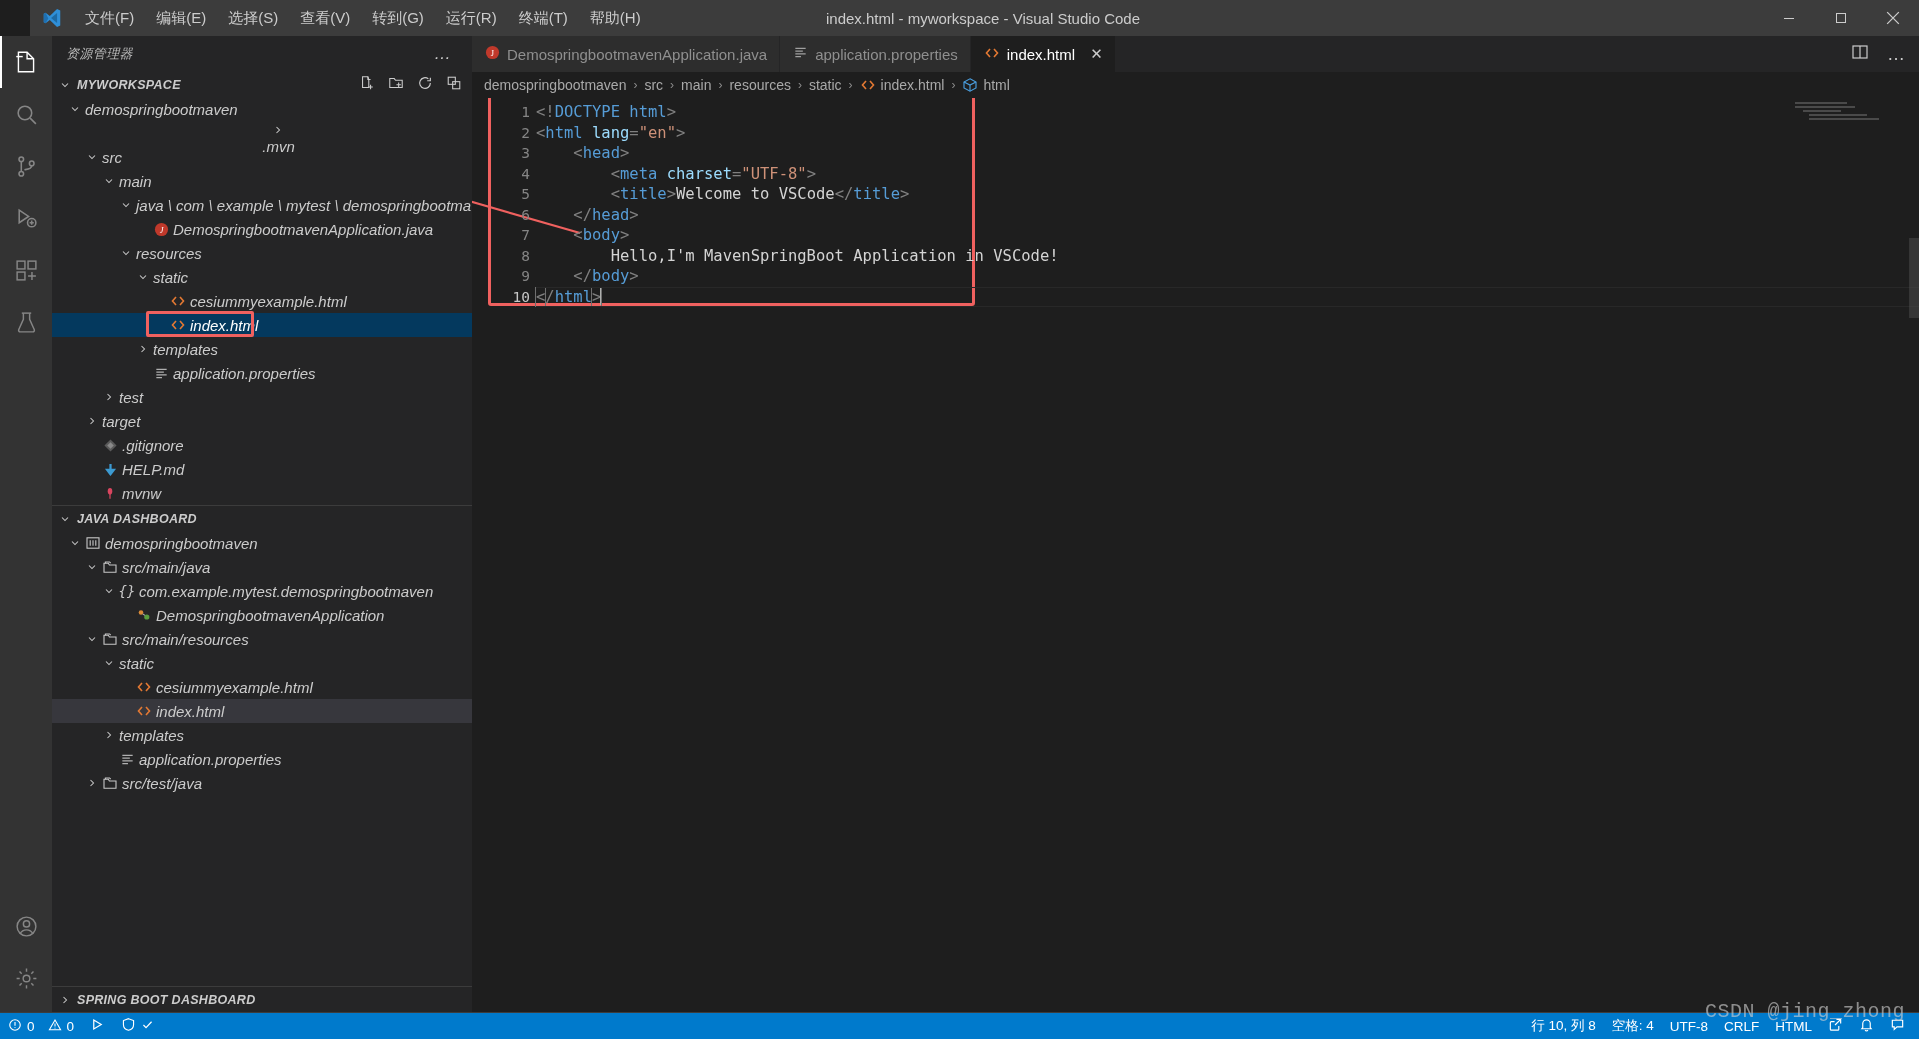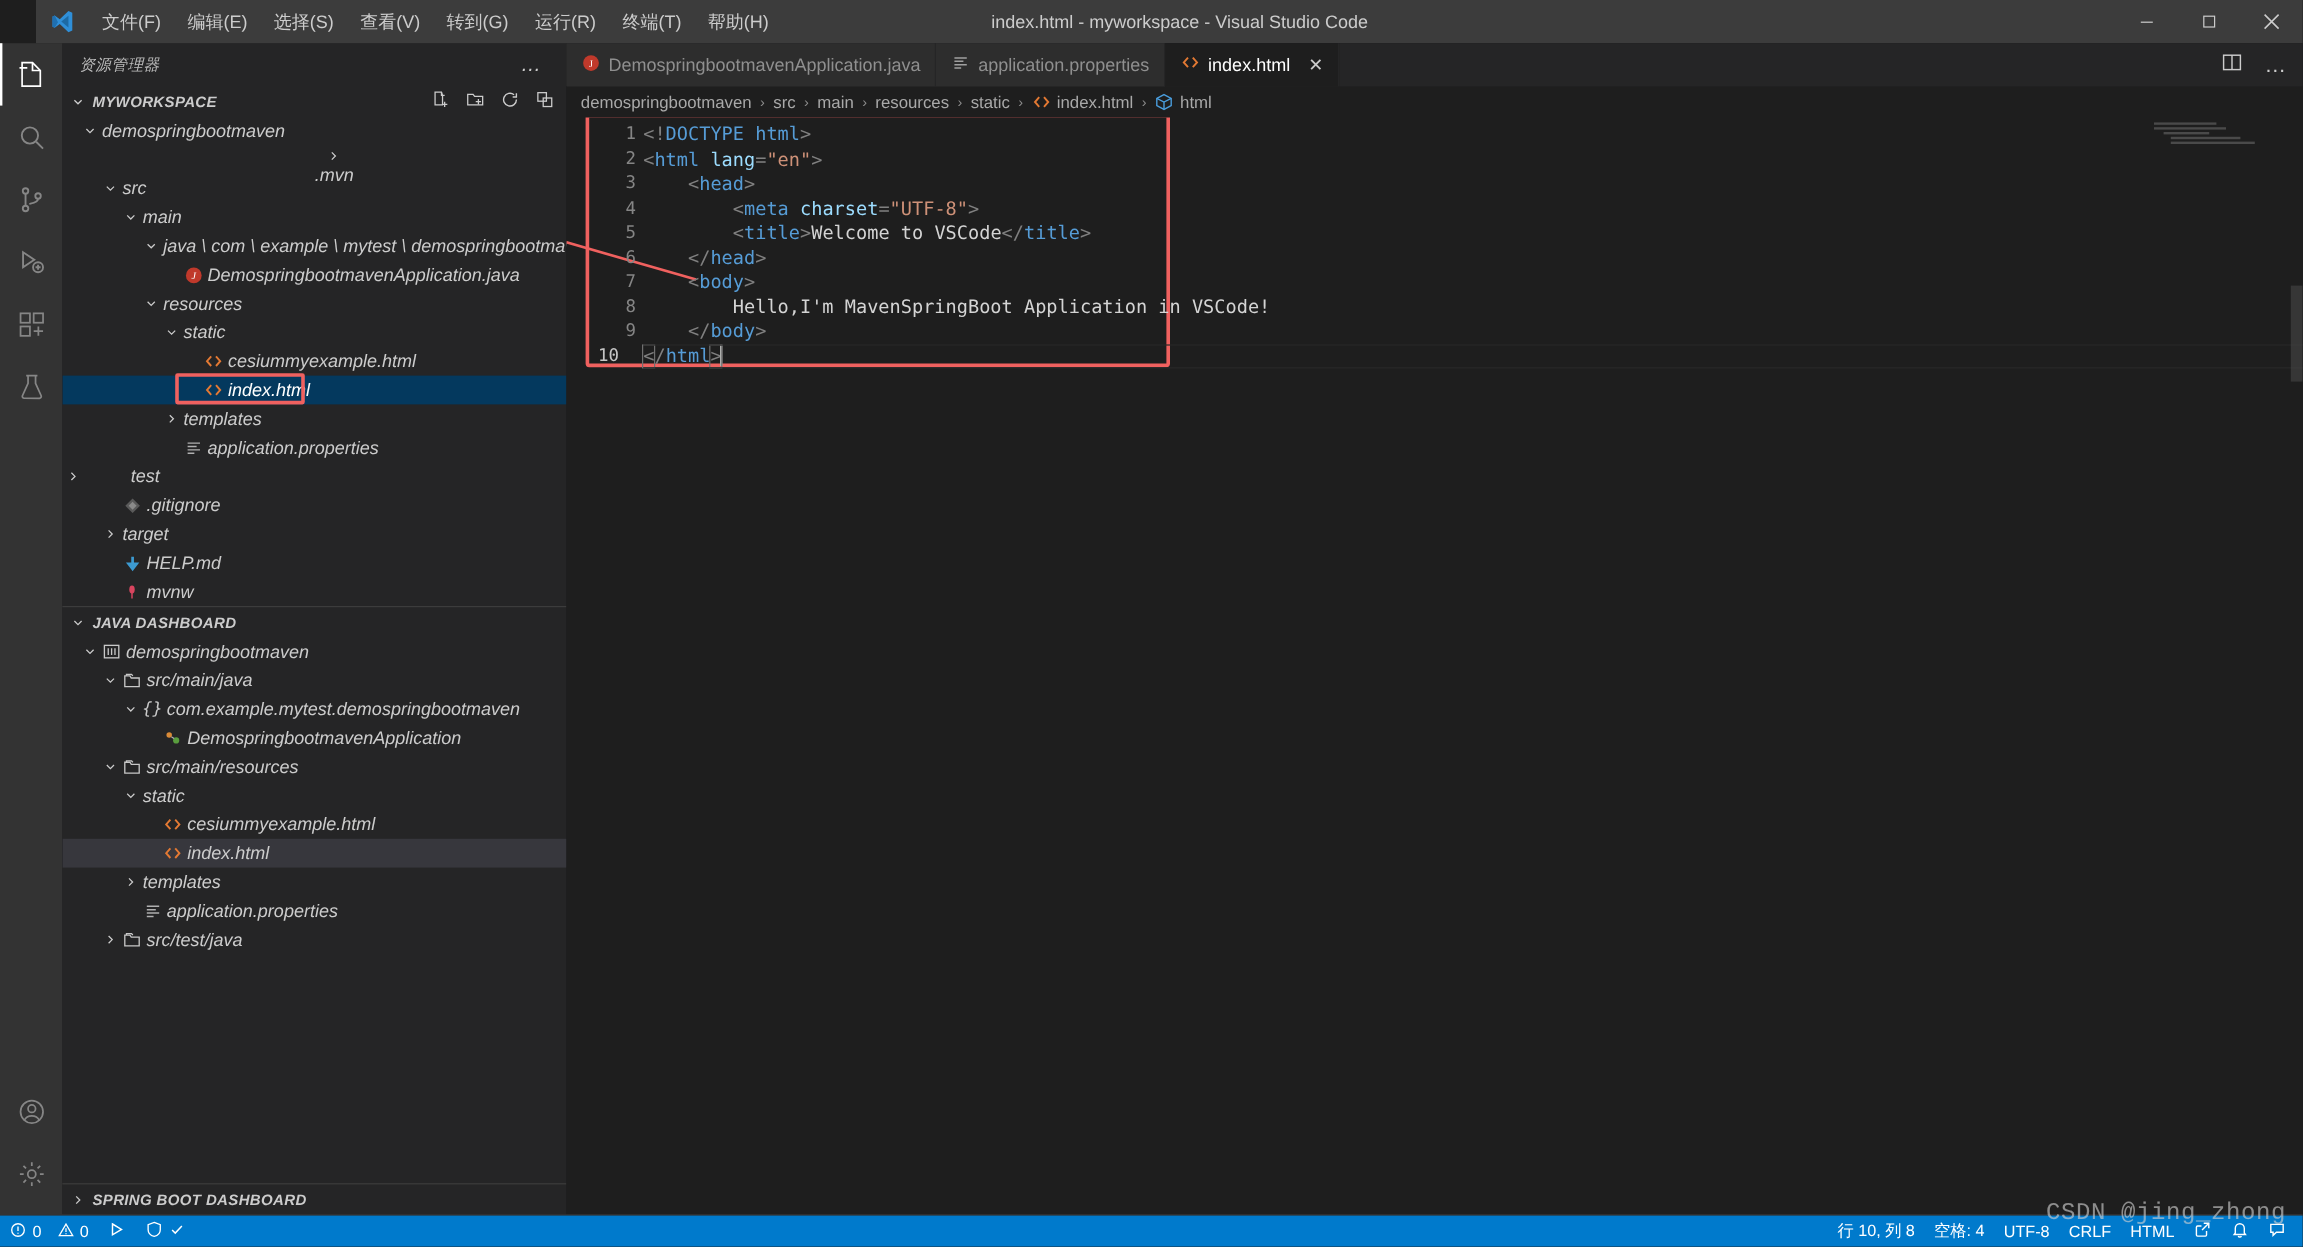--- a/index.html
+++ b/index.html
@@ -111,21 +111,21 @@
   .codewrap { flex: 1; position: relative; overflow: hidden; }
   .codebox {
     position: absolute; left: 12px; top: 0; right: 0; display: flex;
     font-family: "DejaVu Sans Mono", monospace; font-size: 15.5px; line-height: 20.5px;
   }
   .gutter {
     width: 52px; flex: 0 0 52px; text-align: right; color: #858585; padding-top: 4px;
     font-size: 14.5px; padding-right: 6px;
   }
   .gutter div { height: 20.5px; }
-  .gutter div.cur { color: #c6c6c6; text-align: center; }
+  .gutter div.cur { color: #c6c6c6; }
   .codelines { flex: 1; padding-top: 4px; position: relative; }
   .cline { height: 20.5px; white-space: pre; }
   .tag { color: #569cd6; }
   .punct { color: #808080; }
   .attr { color: #9cdcfe; }
   .str { color: #ce9178; }
   .txt { color: #d4d4d4; }
   .doctype { color: #569cd6; }
   .linehl {
     position: absolute; left: 0; right: 0; height: 20.5px; border-top: 1px solid #282828;
@@ -413,45 +413,45 @@
             </div>
             <div class="trow" style="padding-left: 82px;">
               <span class="chev"></span>
               <span class="ficon">
                 <svg width="15" height="15" viewBox="0 0 16 16" stroke="#b0b0b0" stroke-width="1.3" fill="none">
                   <path d="M2.5 3.5h11M2.5 6.5h8M2.5 9.5h11M2.5 12.5h6"></path>
                 </svg>
               </span>
               <span class="tlabel">application.properties</span>
             </div>
-            <div class="trow" style=" gap: 38px;">
+            <div class="trow" style="padding-left: 48px;">
               <span class="chev">
                 <svg width="12" height="12" viewBox="0 0 16 16" fill="none" stroke="#cccccc" stroke-width="1.4">
                   <path d="M6 4l4 4-4 4"></path>
                 </svg>
               </span>
               <span class="tlabel">test</span>
+            </div>
+            <div class="trow" style="padding-left: 31px;">
+              <span class="chev">
+                <svg width="12" height="12" viewBox="0 0 16 16" fill="none" stroke="#cccccc" stroke-width="1.4">
+                  <path d="M6 4l4 4-4 4"></path>
+                </svg>
+              </span>
+              <span class="tlabel">target</span>
             </div>
             <div class="trow" style="padding-left: 31px;">
               <span class="chev"></span>
               <span class="ficon">
                 <svg width="15" height="15" viewBox="0 0 16 16">
                   <path d="M8 1.5 14.5 8 8 14.5 1.5 8z" fill="#5a5a5a"></path>
                   <path d="M8 4.5 11.5 8 8 11.5 4.5 8z" fill="#8a8a8a"></path>
                 </svg>
               </span>
               <span class="tlabel">.gitignore</span>
-            </div>
-            <div class="trow" style="padding-left: 31px;">
-              <span class="chev">
-                <svg width="12" height="12" viewBox="0 0 16 16" fill="none" stroke="#cccccc" stroke-width="1.4">
-                  <path d="M6 4l4 4-4 4"></path>
-                </svg>
-              </span>
-              <span class="tlabel">target</span>
             </div>
             <div class="trow" style="padding-left: 31px;">
               <span class="chev"></span>
               <span class="ficon">
                 <svg width="15" height="15" viewBox="0 0 16 16">
                   <path d="M8 2v7.5M8 13 4.5 8.5h7z" stroke="#3c9ad1" stroke-width="2.4" fill="#3c9ad1"></path>
                 </svg>
               </span>
               <span class="tlabel">HELP.md</span>
             </div>

